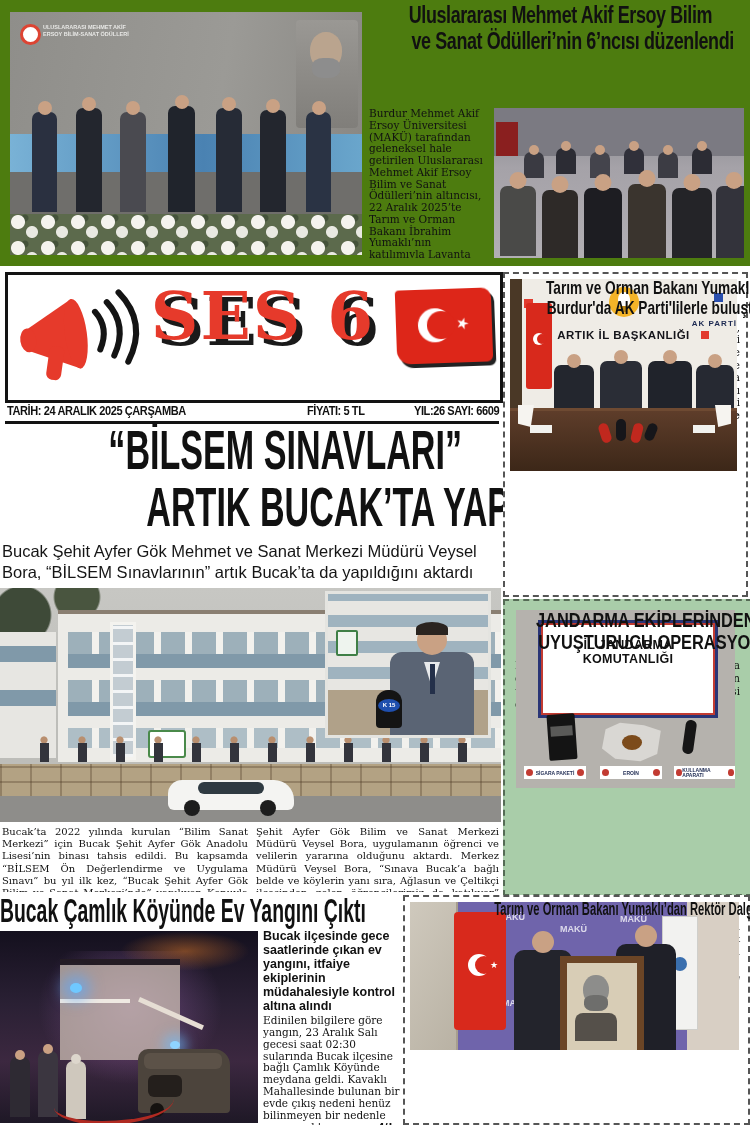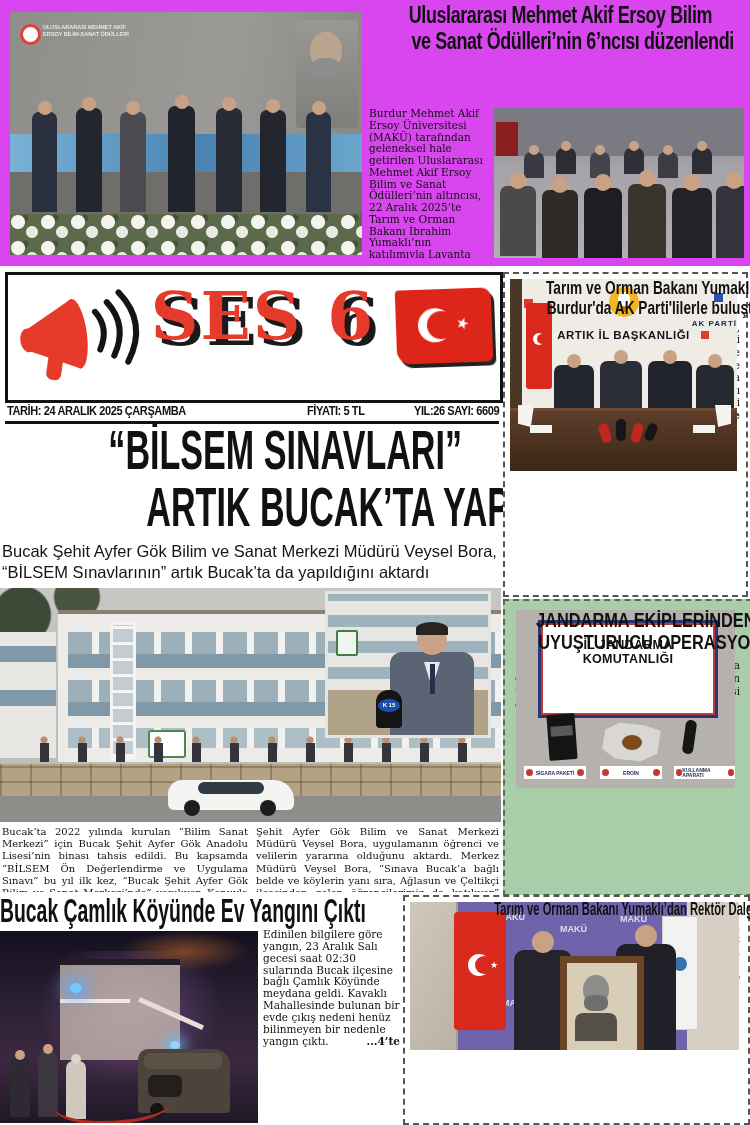--- a/index.html
+++ b/index.html
@@ -17,21 +17,21 @@
      top:calc(-1*var(--hw,14px) + 3px)}
   .fig-s{--hw:10px}.fig-m{--hw:14px}.fig-l{--hw:17px}
   .dashbox{position:absolute;border:2px dashed #555;background:#fff}
   .story-head{font-weight:bold;text-align:center;line-height:1.05}
   p{margin:0}
   .bodytxt{font-family:"DejaVu Serif",serif;text-align:justify}
 </style>
 </head>
 <body>
 
-<div class="abs" style="left:0;top:0;width:750px;height:266px;background:#d946ef">
+<div class="abs" style="left:0;top:0;width:750px;height:266px;background:#4d7c0f">
 
   <div class="photo" style="left:10px;top:12px;width:352px;height:243px;background:linear-gradient(#979692,#8b8a86 50%,#6e6d6a 62%)">
     <div class="abs" style="left:0;top:0;width:100%;height:55%;background:linear-gradient(100deg,#8f8e8a,#9b9a96 60%,#8a8884)"></div>
     <div class="abs" style="right:4px;top:8px;width:62px;height:108px;background:linear-gradient(#9a9894,#807e7a);border-radius:4px">
       <div class="abs" style="left:14px;top:12px;width:32px;height:38px;border-radius:48%;background:#baa48e"></div>
       <div class="abs" style="left:16px;top:38px;width:28px;height:20px;border-radius:40%;background:#8d8d8d"></div>
     </div>
     <div class="abs" style="left:10px;top:12px;width:15px;height:15px;border-radius:50%;border:3px solid #d43;background:#fff"></div>
     <div class="abs" style="left:33px;top:12px;width:95px;font-size:5.5px;line-height:1.25;color:#e8e8e6;font-weight:bold">ULUSLARARASI MEHMET AKİF ERSOY BİLİM-SANAT ÖDÜLLERİ</div>
     <div class="abs" style="left:0;top:50%;width:100%;height:16%;background:linear-gradient(90deg,#79b2d6,#4a82b2 55%,#6aa6cc)"></div>
@@ -104,21 +104,21 @@
 <div class="abs" style="left:5px;top:402px;width:494px;height:19px;border-bottom:3px solid #131313">
   <span class="cnd hl" style="position:absolute;left:2px;top:1px;font-size:13px;transform:scaleX(.85);transform-origin:left">TARİH: 24 ARALIK 2025 ÇARŞAMBA</span>
   <span class="cnd hl" style="position:absolute;left:302px;top:1px;font-size:13px;transform:scaleX(.85);transform-origin:left">FİYATI: 5 TL</span>
   <span class="cnd hl" style="position:absolute;right:0;top:1px;font-size:13px;transform:scaleX(.85);transform-origin:right">YIL:26   SAYI: 6609</span>
 </div>
 
 <div class="abs" style="left:0;top:422px;width:502px;text-align:center">
   <span class="cnd" style="font-weight:bold;font-size:55px;line-height:1.04;transform:scaleX(.62)">“BİLSEM SINAVLARI”</span><br>
   <span class="cnd" style="font-weight:bold;font-size:55px;line-height:1.04;transform:scaleX(.62)">ARTIK BUCAK’TA YAPILIYOR</span>
 </div>
-<div class="abs" style="left:2px;top:541px;width:497px;font-size:16.5px;line-height:1.3;color:#151515">Bucak Şehit Ayfer Gök Bilim ve Sanat Merkezi Müdürü Veysel Bora, “BİLSEM Sınavlarının” artık Bucak’ta da yapıldığını aktardı</div>
+<div class="abs" style="left:2px;top:541px;width:497px;font-size:16.5px;line-height:1.3;color:#151515">Bucak Şehit Ayfer Gök Mehmet ve Sanat Merkezi Müdürü Veysel Bora, “BİLSEM Sınavlarının” artık Bucak’ta da yapıldığını aktardı</div>
 
 <div class="photo" style="left:0;top:588px;width:501px;height:234px;background:linear-gradient(#c7c7c3,#bdbdb9 60%)">
   <div class="abs" style="left:0;top:0;width:110px;height:90px;
        background:radial-gradient(circle at 20% 30%,#3e4a38 28px,rgba(0,0,0,0) 30px),radial-gradient(circle at 70% 10%,#49553f 22px,rgba(0,0,0,0) 24px)"></div>
   <div class="abs" style="left:58px;top:22px;width:443px;height:148px;background:#ecebe7;border-top:4px solid #8a7f72">
     <div class="abs" style="left:10px;top:18px;right:0;height:22px;background:repeating-linear-gradient(90deg,#9db0ba 0 24px,#f2f1ed 24px 31px)"></div>
     <div class="abs" style="left:10px;top:40px;right:0;height:14px;background:#8099a9"></div>
     <div class="abs" style="left:10px;top:66px;right:0;height:22px;background:repeating-linear-gradient(90deg,#9db0ba 0 24px,#f2f1ed 24px 31px)"></div>
     <div class="abs" style="left:10px;top:88px;right:0;height:14px;background:#8099a9"></div>
     <div class="abs" style="left:10px;top:114px;right:0;height:20px;background:repeating-linear-gradient(90deg,#aebec6 0 24px,#f2f1ed 24px 31px)"></div>
@@ -183,20 +183,21 @@
     <div style="position:absolute;left:10px;top:26px;width:34px;height:22px;background:#241f1c;border-radius:6px"></div>
     <div style="position:absolute;left:6px;top:4px;width:78px;height:16px;background:#5c5248;border-radius:6px"></div>
     <div style="position:absolute;left:12px;bottom:-4px;width:14px;height:14px;border-radius:50%;background:#151210"></div>
   </div>
   <div class="fig fig-s" style="--h:#caa183;left:10px;top:126px;width:20px;height:60px;background:#2e2a33"></div>
   <div class="fig fig-s" style="--h:#caa183;left:38px;top:120px;width:20px;height:66px;background:#3b3640"></div>
   <div class="fig fig-s" style="--h:#ddd6cc;left:66px;top:130px;width:20px;height:58px;background:#cfc8bd"></div>
   <div class="abs" style="left:54px;top:150px;width:120px;height:40px;border-bottom:4px solid #b02a22;border-radius:0 0 60% 40%"></div>
 </div>
 <div class="abs" style="left:263px;top:929px;width:137px;height:196px;overflow:hidden">
+  <p style="font-weight:bold;font-size:12.5px;line-height:1.12;margin-bottom:2px">Bucak ilçesinde gece saatlerinde çıkan ev yangını, itfaiye ekiplerinin müdahalesiyle kontrol altına alındı</p>
   <p class="bodytxt" style="font-size:10.5px;line-height:1.13;text-align:left">
      <span>Edinilen bilgilere göre yangın, 23 Aralık Salı gecesi saat 02:30 sularında Bucak ilçesine bağlı Çamlık Köyünde meydana geldi. Kavaklı Mahallesinde bulunan bir evde çıkış nedeni henüz bilinmeyen bir nedenle yangın çıktı.</span>
      <span class="jump">...4’te</span></p>
 </div>
 
 <div class="dashbox" style="left:503px;top:272px;width:241px;height:321px">
   <div class="photo" style="left:5px;top:5px;width:227px;height:192px;background:#efece6">
     <div class="abs" style="left:50%;top:8px;transform:translateX(-50%);width:30px;height:30px;border-radius:50%;background:#f4b428">
       <div style="position:absolute;left:9px;top:5px;width:12px;height:14px;border-radius:50% 50% 30% 30%;background:#fff"></div>
       <div style="position:absolute;left:12px;top:19px;width:6px;height:6px;background:#b98412"></div>

